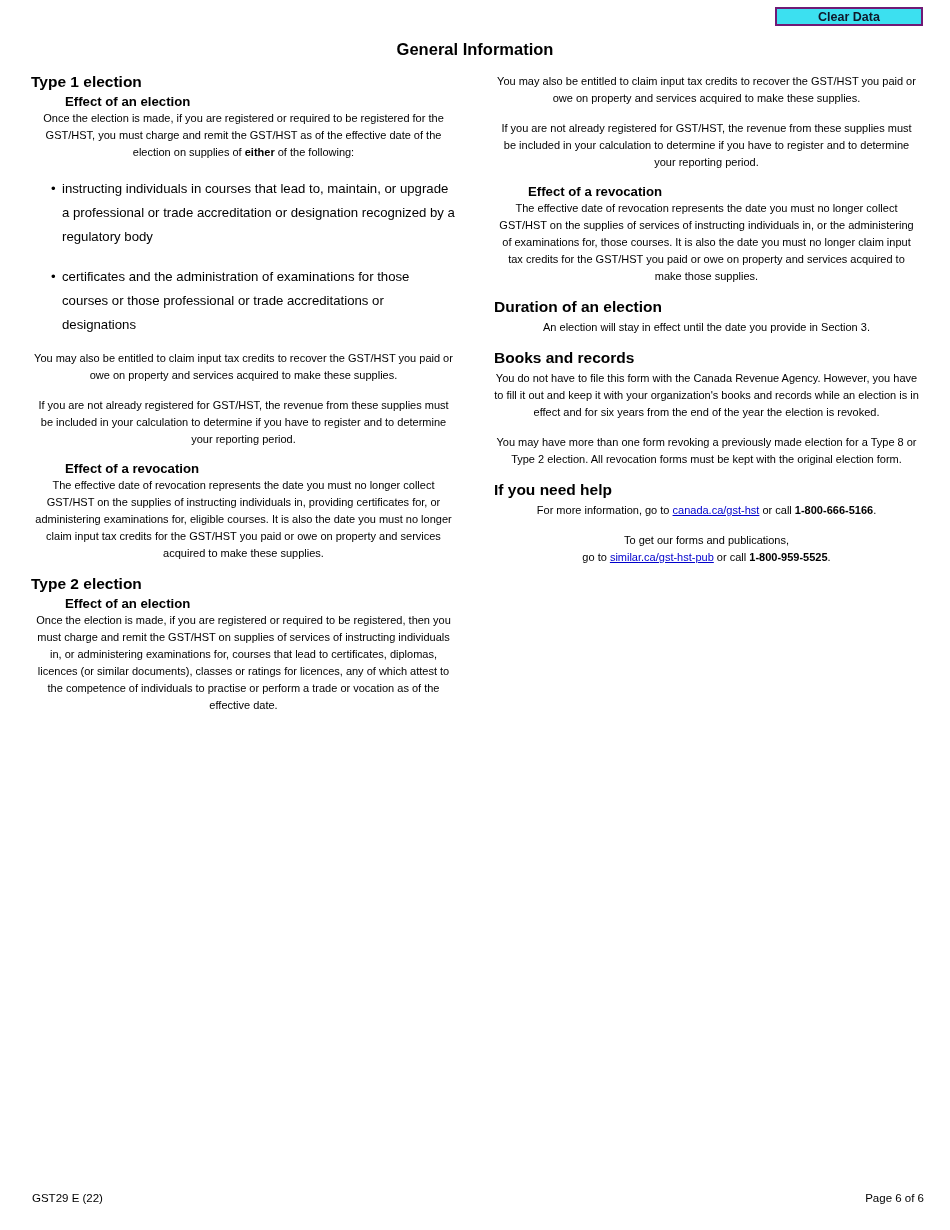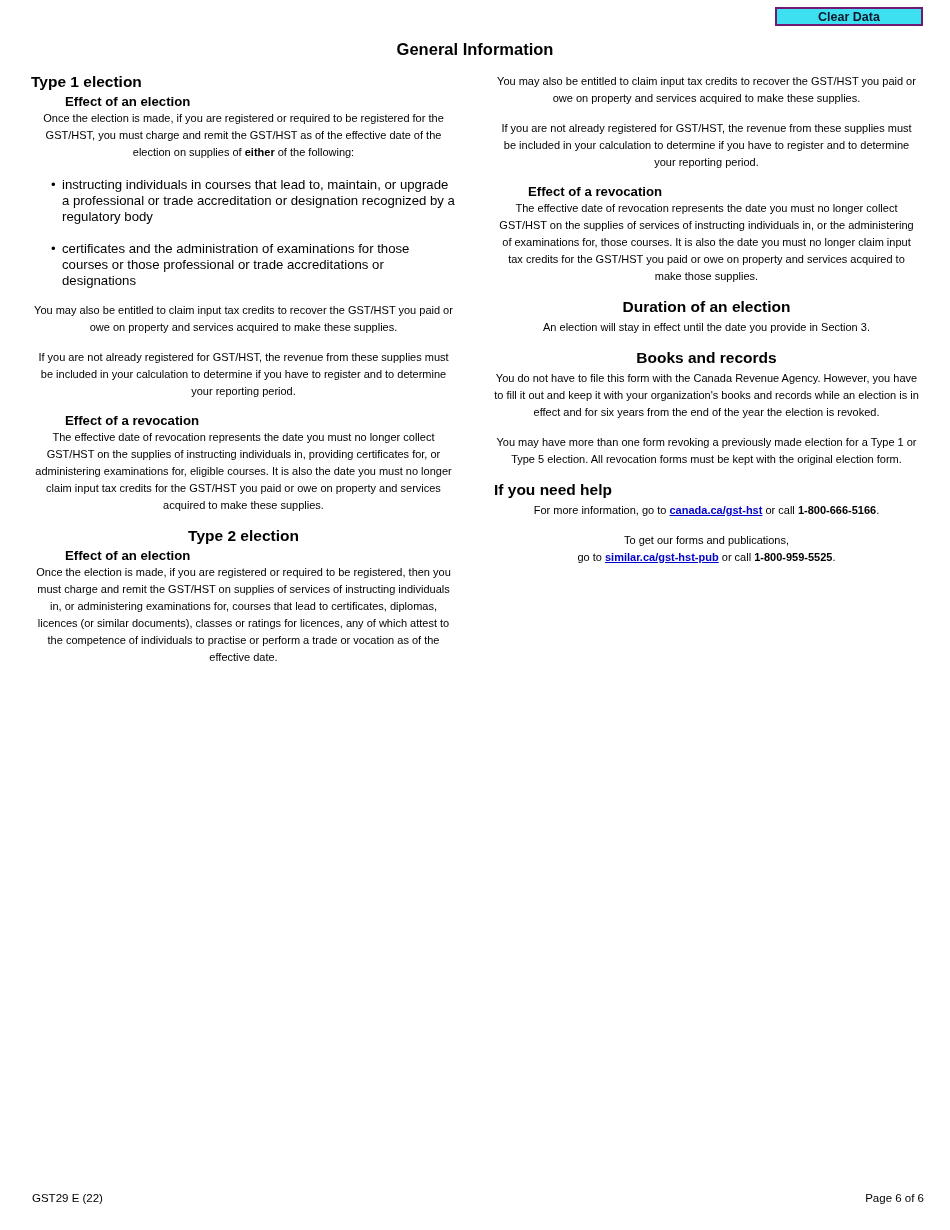--- a/index.html
+++ b/index.html
@@ -75,37 +75,37 @@
     text-align: center;
   }
   p.tight { margin-bottom: 0; }
   ul.bul {
     margin: 4px 0 13px 0;
     padding: 0 0 0 20px;
     list-style: none;
   }
   ul.bul li {
     font-size: 13.2px;
-    line-height: 16px;
+    line-height: 24px;
     margin: 16px 0 2px 0;
     position: relative;
     padding-left: 11px;
   }
   ul.bul li:before {
     content: "\2022";
     position: absolute;
     left: 0;
     top: 0;
   }
-  .gap-top { margin-top: 14px; text-align: center; }
+  .gap-top { margin-top: 14px; }
   .gap-top-s { margin-top: 10px; }
   b { font-weight: bold; }
   a.link {
     color: #0000cc;
-    font-weight: bold;
+    font-weight: normal;
     text-decoration: underline;
   }
   .footer-left {
     position: absolute;
     left: 32px;
     bottom: 26px;
     font-size: 11.5px;
   }
   .footer-right {
     position: absolute;
@@ -154,21 +154,21 @@
       <p class="body">If you are not already registered for GST/HST, the revenue from these supplies must be included in your calculation to determine if you have to register and to determine your reporting period.</p>
 
       <h3 class="sub gap-top-s">Effect of a revocation</h3>
       <p class="body">The effective date of revocation represents the date you must no longer collect GST/HST on the supplies of services of instructing individuals in, or the administering of examinations for, those courses. It is also the date you must no longer claim input tax credits for the GST/HST you paid or owe on property and services acquired to make those supplies.</p>
 
       <h2 class="sec gap-top">Duration of an election</h2>
       <p class="body">An election will stay in effect until the date you provide in Section 3.</p>
 
       <h2 class="sec gap-top">Books and records</h2>
       <p class="body">You do not have to file this form with the Canada Revenue Agency. However, you have to fill it out and keep it with your organization's books and records while an election is in effect and for six years from the end of the year the election is revoked.</p>
-      <p class="body">You may have more than one form revoking a previously made election for a Type 1 or Type 5 election. All revocation forms must be kept with the original election form.</p>
+      <p class="body">You may have more than one form revoking a previously made election for a Type 8 or Type 2 election. All revocation forms must be kept with the original election form.</p>
 
       <h2 class="sec gap-top-s">If you need help</h2>
       <p class="body"><span>For more information, go to </span><a class="link" href="#">canada.ca/gst-hst</a><span> or call </span><b>1-800-666-5166</b><span>.</span></p>
 
       <p class="body"><span>To get our forms and publications,</span><br><span>go to </span><a class="link" href="#">similar.ca/gst-hst-pub</a><span> or call </span><b>1-800-959-5525</b><span>.</span></p>
 
     </div>
   </div>
 
   <div class="footer-left">GST29 E (22)</div>

